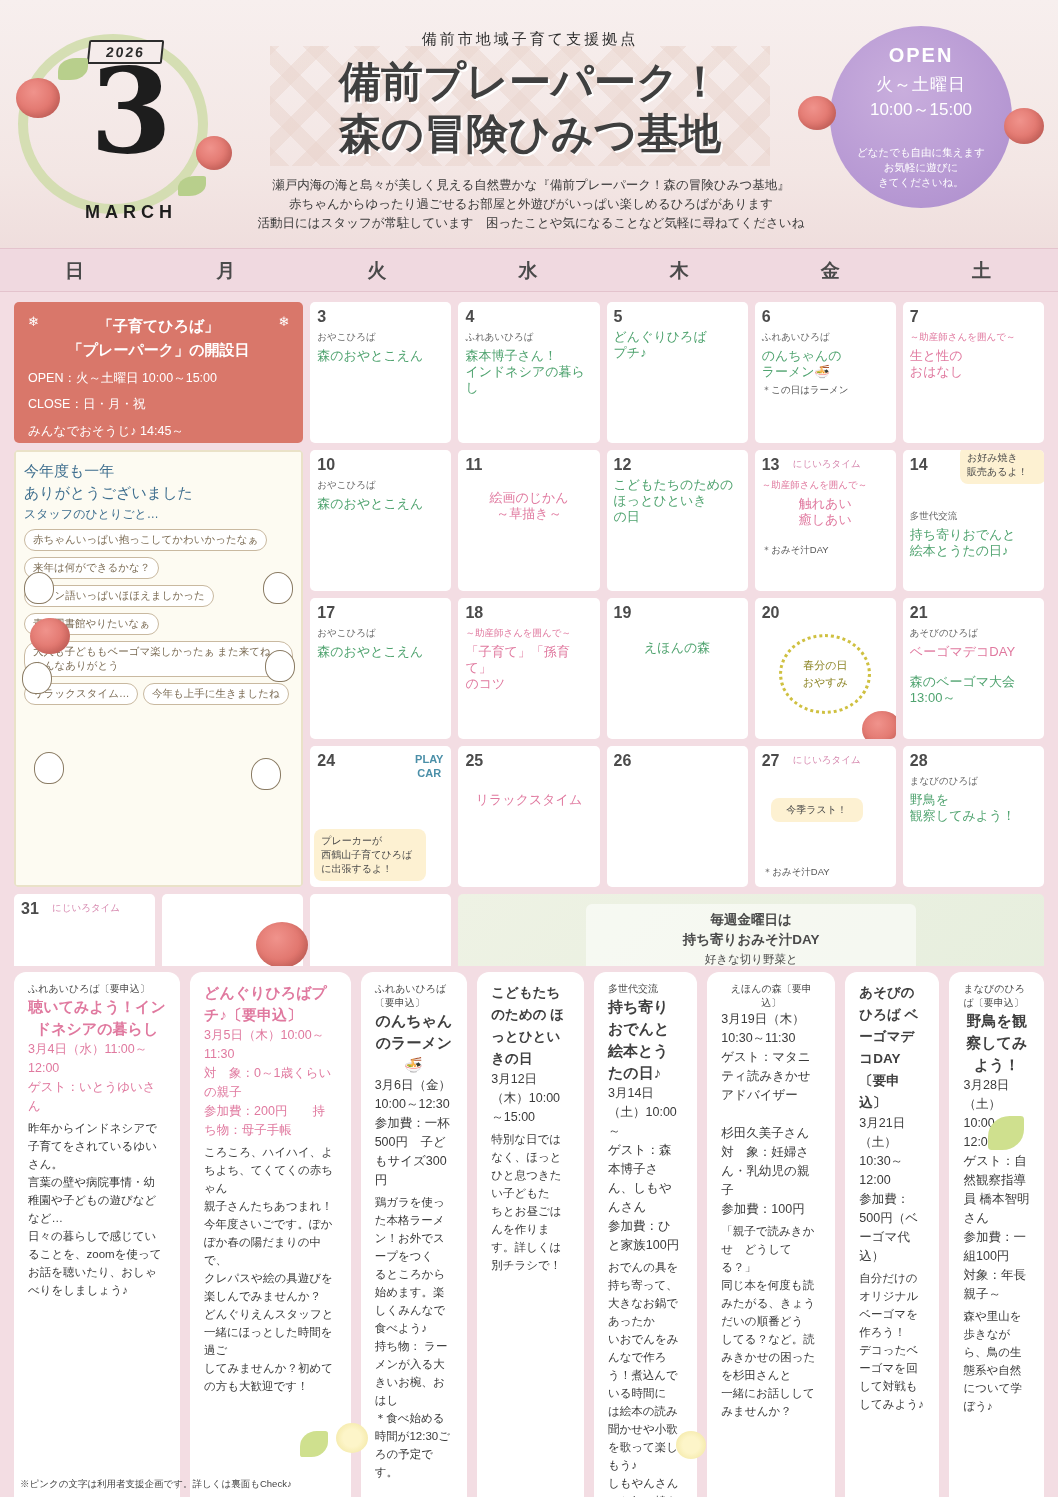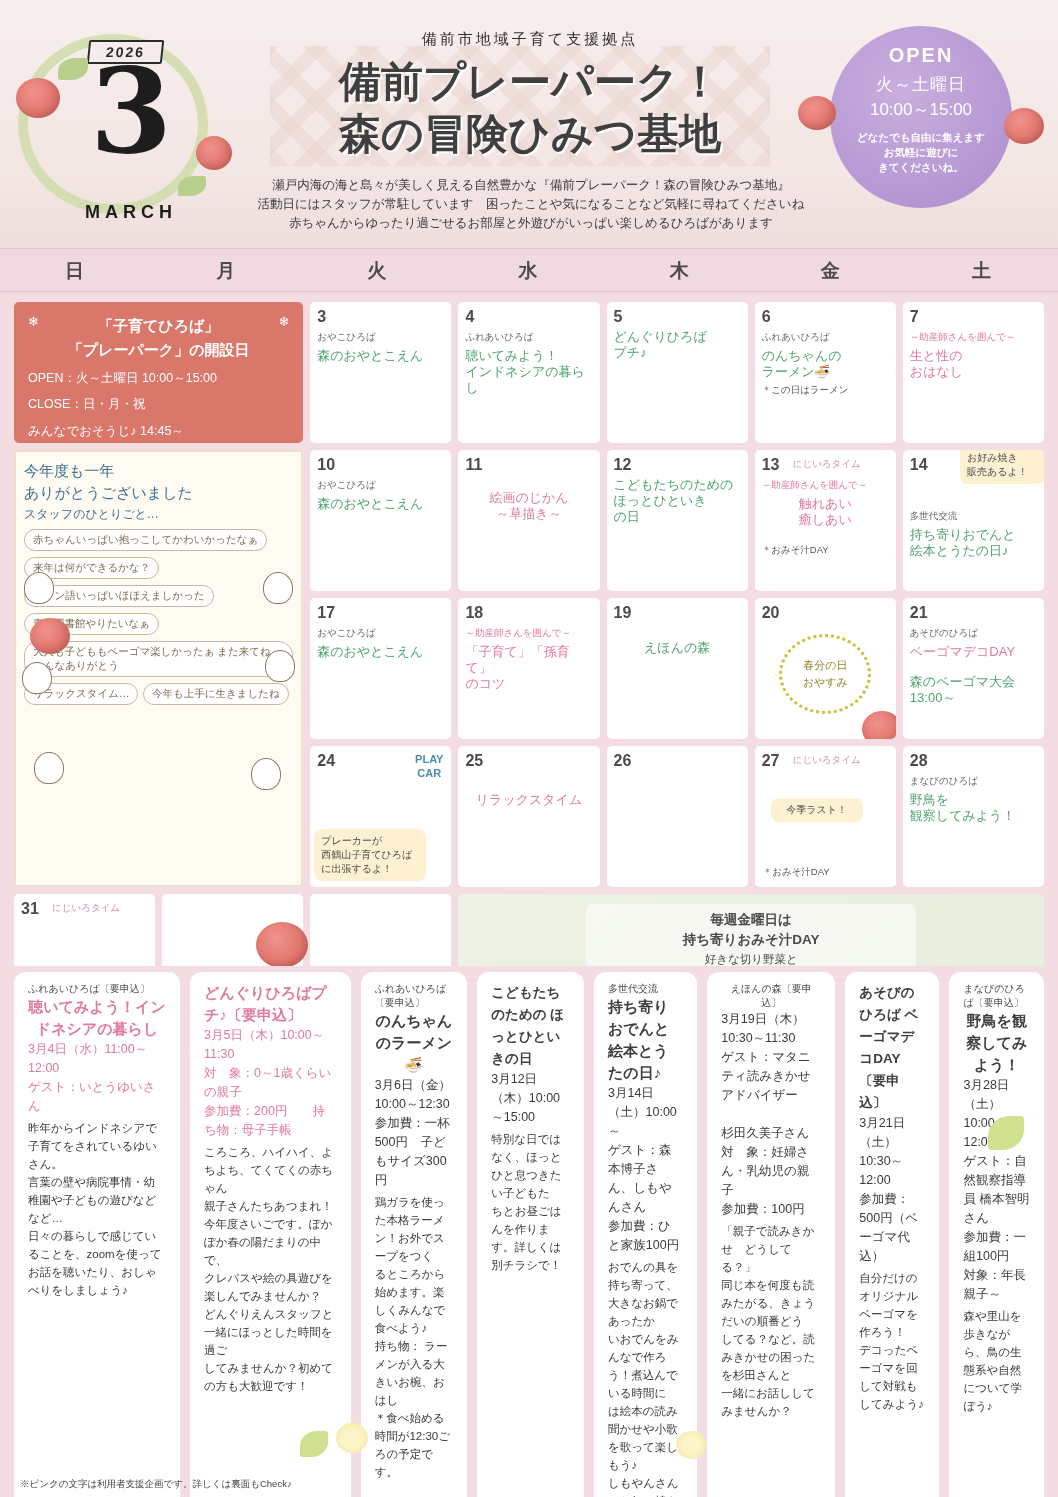--- a/index.html
+++ b/index.html
@@ -76,21 +76,21 @@
 
   .open-circle {
     position:absolute; right:46px; top:26px; width:182px; height:182px;
     border-radius:50%;
     background:radial-gradient(circle at 40% 35%, #c9aedd 0%, #b89ad4 60%, #ab8ccb 100%);
     color:#fff; text-align:center; padding-top:18px;
   }
   .open-circle .o1 { font-size:20px; font-weight:bold; letter-spacing:2px;}
   .open-circle .o2 { font-size:17px; margin-top:6px; letter-spacing:1px;}
   .open-circle .o3 { font-size:17px; margin-top:2px; }
-  .open-circle .o4 { font-size:10.5px; margin-top:9px; line-height:15px;font-weight:bold; }
+  .open-circle .o4 { font-size:10.5px; margin-top:24px; line-height:15px; }
 
   
   .flower { position:absolute; border-radius:50%; }
   .fl-red {
     background:radial-gradient(circle at 40% 35%, #f0938c 0%, #e0746c 60%, #d4625b 100%);
     box-shadow:inset -3px -3px 6px rgba(0,0,0,.12);
   }
   .fl-leaf {
     background:#b8cf8c; border-radius:60% 10% 60% 10%;
   }
@@ -257,22 +257,22 @@
     <div class="month-en">MARCH</div>
   </div>
 
   <div class="hdr-small">備前市地域子育て支援拠点</div>
   <div class="hdr-title">
     <div>備前プレーパーク！</div>
     <div>森の冒険ひみつ基地</div>
   </div>
   <div class="hdr-desc">
     <div>瀬戸内海の海と島々が美しく見える自然豊かな『備前プレーパーク！森の冒険ひみつ基地』</div>
+    <div>赤ちゃんからゆったり過ごせるお部屋と外遊びがいっぱい楽しめるひろばがあります</div>
     <div>活動日にはスタッフが常駐しています　困ったことや気になることなど気軽に尋ねてくださいね</div>
-    <div>赤ちゃんからゆったり過ごせるお部屋と外遊びがいっぱい楽しめるひろばがあります</div>
   </div>
 
   <div class="open-circle">
     <div class="o1">OPEN</div>
     <div class="o2">火～土曜日</div>
     <div class="o3">10:00～15:00</div>
     <div class="o4" style="white-space:pre-line">どなたでも自由に集えます
 お気軽に遊びに
 きてくださいね。</div>
   </div>
@@ -312,21 +312,21 @@
 
     <div class="cell">
       <div class="dnum">3</div>
       <div class="ev ev-sub">おやこひろば</div>
       <div class="ev ev-green">森のおやとこえん</div>
     </div>
 
     <div class="cell">
       <div class="dnum">4</div>
       <div class="ev ev-sub">ふれあいひろば</div>
-      <div class="ev ev-green">聴いてみよう！</div>
+      <div class="ev ev-green">森本博子さん！</div>
       <div class="ev ev-green" style="margin-top:0">インドネシアの暮らし</div>
     </div>
 
     <div class="cell">
       <div class="dnum">5</div>
       <div class="ev ev-green">どんぐりひろば</div>
       <div class="ev ev-green" style="margin-top:0">プチ♪</div>
     </div>
 
     <div class="cell">

